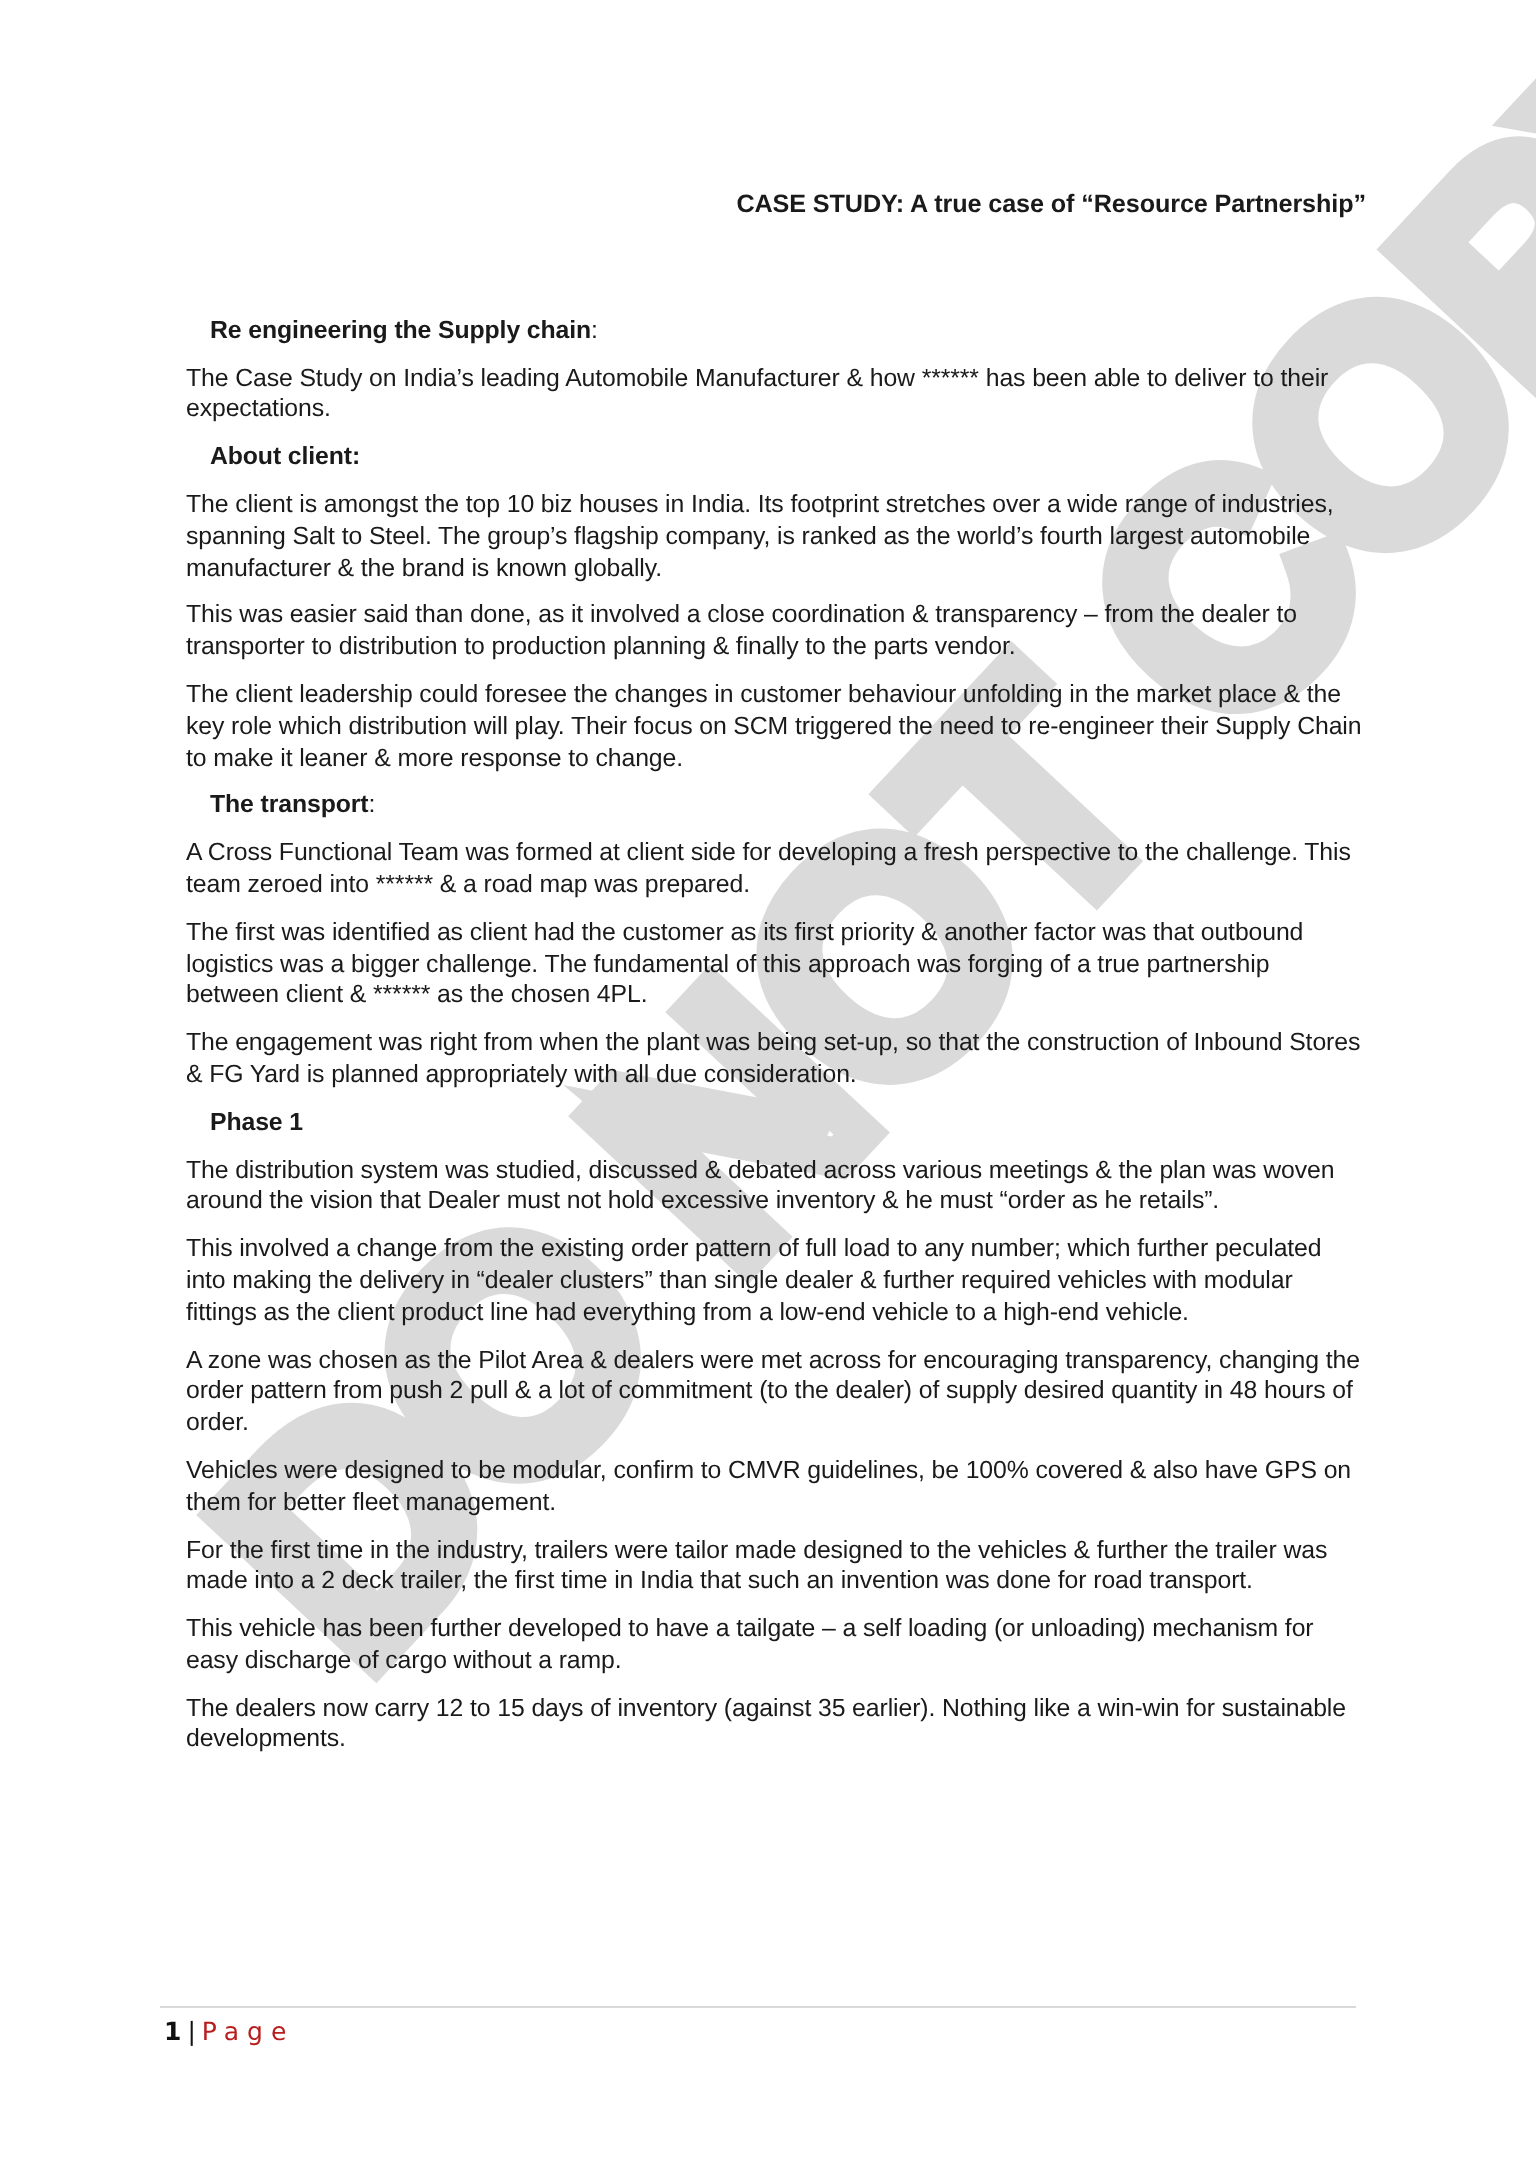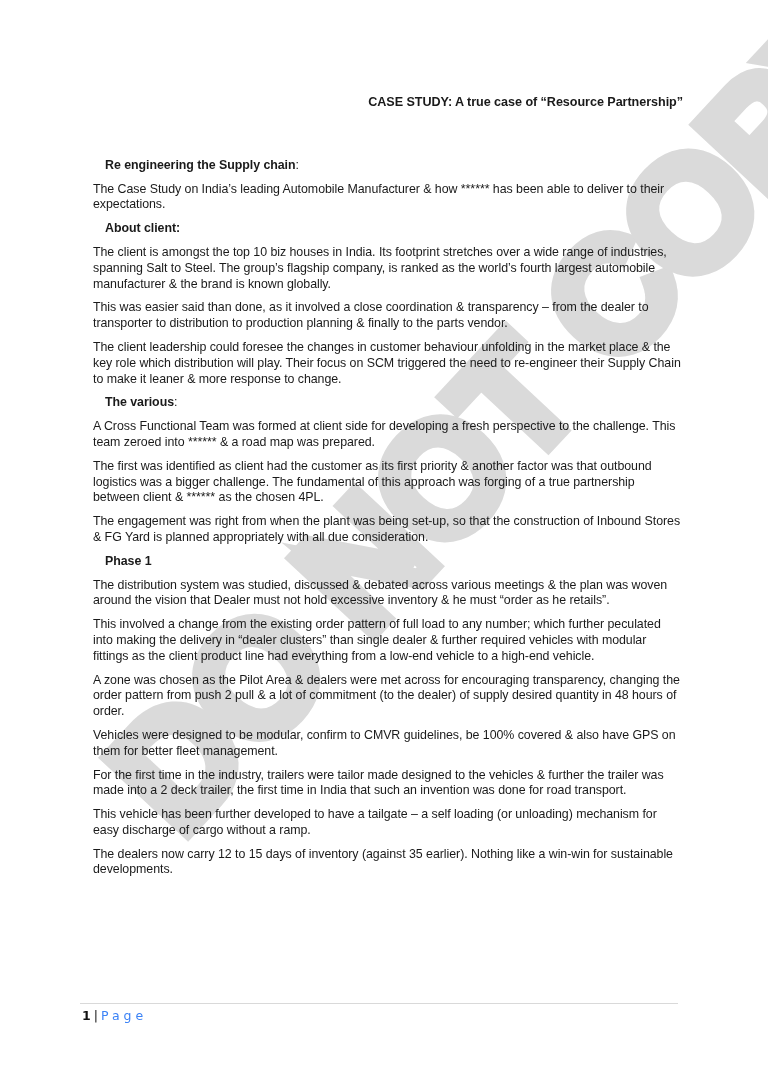--- a/index.html
+++ b/index.html
@@ -54,42 +54,42 @@
       background: #d9d9d9;
     }
     .footer {
       position: absolute; left: 82px; top: 1008px;
       font-family: "DejaVu Sans", sans-serif;
       font-size: 12.5px;
       z-index: 1;
     }
     .footer .num { font-weight: bold; color: #111; }
     .footer .sep { color: #111; margin: 0 3px; }
-    .footer .word { color: #3b82f6; letter-spacing: 4px; }
+    .footer .word { color: #b91c1c; letter-spacing: 4px; }
   </style>
 </head>
 <body>
 
 <div class="page">
 
   <div class="watermark">DO NOT COPY</div>
 
   <div class="content">
     <div class="doc-title">CASE STUDY: A true case of “Resource Partnership”</div>
 
     <div class="h"><span>Re engineering the Supply chain</span><span class="colon">:</span></div>
     <p>The Case Study on India’s leading Automobile Manufacturer &amp; how ****** has been able to deliver to their expectations.</p>
 
     <div class="h"><span>About client:</span></div>
     <p>The client is amongst the top 10 biz houses in India. Its footprint stretches over a wide range of industries, spanning Salt to Steel. The group’s flagship company, is ranked as the world’s fourth largest automobile manufacturer &amp; the brand is known globally.</p>
 
     <p>This was easier said than done, as it involved a close coordination &amp; transparency – from the dealer to transporter to distribution to production planning &amp; finally to the parts vendor.</p>
     <p>The client leadership could foresee the changes in customer behaviour unfolding in the market place &amp; the key role which distribution will play. Their focus on SCM triggered the need to re-engineer their Supply Chain to make it leaner &amp; more response to change.</p>
 
-    <div class="h"><span>The various</span><span class="colon">:</span></div>
+    <div class="h"><span>The transport</span><span class="colon">:</span></div>
     <p>A Cross Functional Team was formed at client side for developing a fresh perspective to the challenge. This team zeroed into ****** &amp; a road map was prepared.</p>
     <p>The first was identified as client had the customer as its first priority &amp; another factor was that outbound logistics was a bigger challenge. The fundamental of this approach was forging of a true partnership between client &amp; ****** as the chosen 4PL.</p>
     <p>The engagement was right from when the plant was being set-up, so that the construction of Inbound Stores &amp; FG Yard is planned appropriately with all due consideration.</p>
 
     <div class="h"><span>Phase 1</span></div>
     <p>The distribution system was studied, discussed &amp; debated across various meetings &amp; the plan was woven around the vision that Dealer must not hold excessive inventory &amp; he must “order as he retails”.</p>
     <p>This involved a change from the existing order pattern of full load to any number; which further peculated into making the delivery in “dealer clusters” than single dealer &amp; further required vehicles with modular fittings as the client product line had everything from a low-end vehicle to a high-end vehicle.</p>
     <p>A zone was chosen as the Pilot Area &amp; dealers were met across for encouraging transparency, changing the order pattern from push 2 pull &amp; a lot of commitment (to the dealer) of supply desired quantity in 48 hours of order.</p>
     <p>Vehicles were designed to be modular, confirm to CMVR guidelines, be 100% covered &amp; also have GPS on them for better fleet management.</p>
     <p>For the first time in the industry, trailers were tailor made designed to the vehicles &amp; further the trailer was made into a 2 deck trailer, the first time in India that such an invention was done for road transport.</p>

